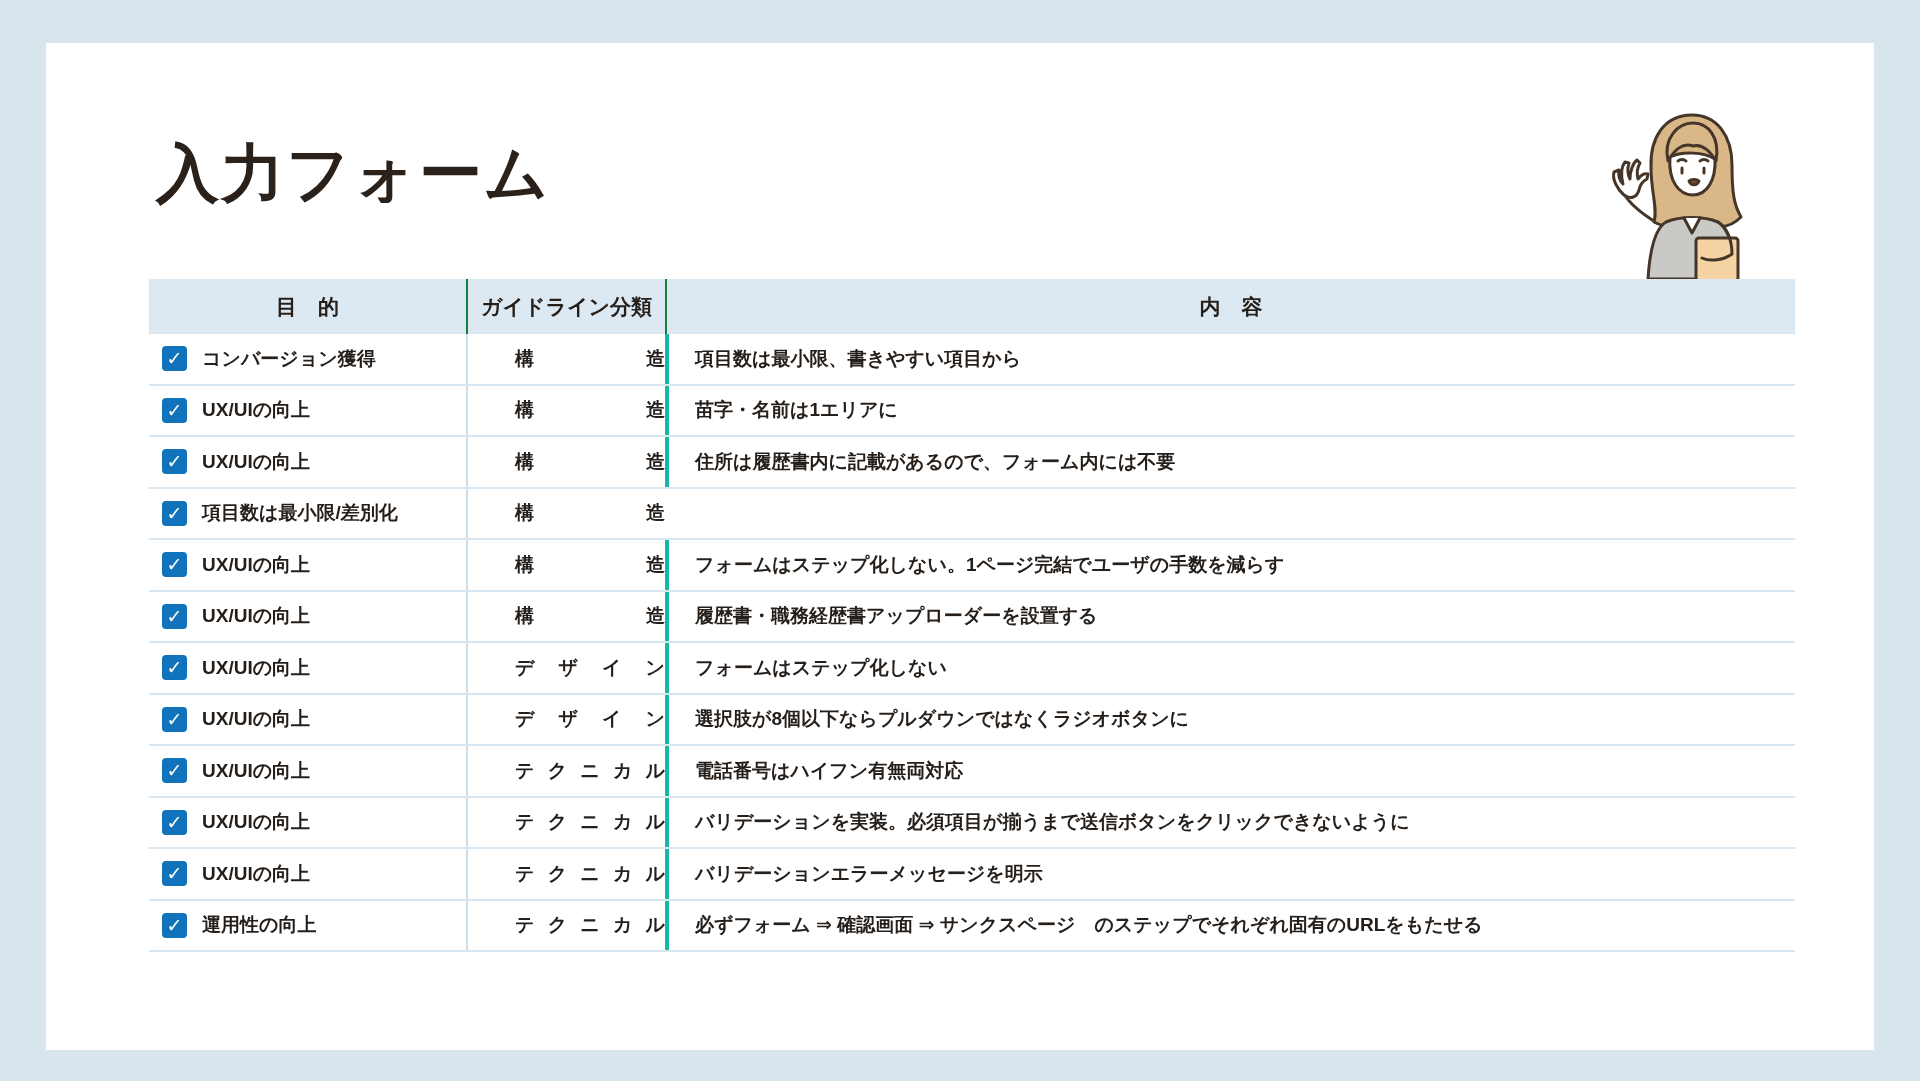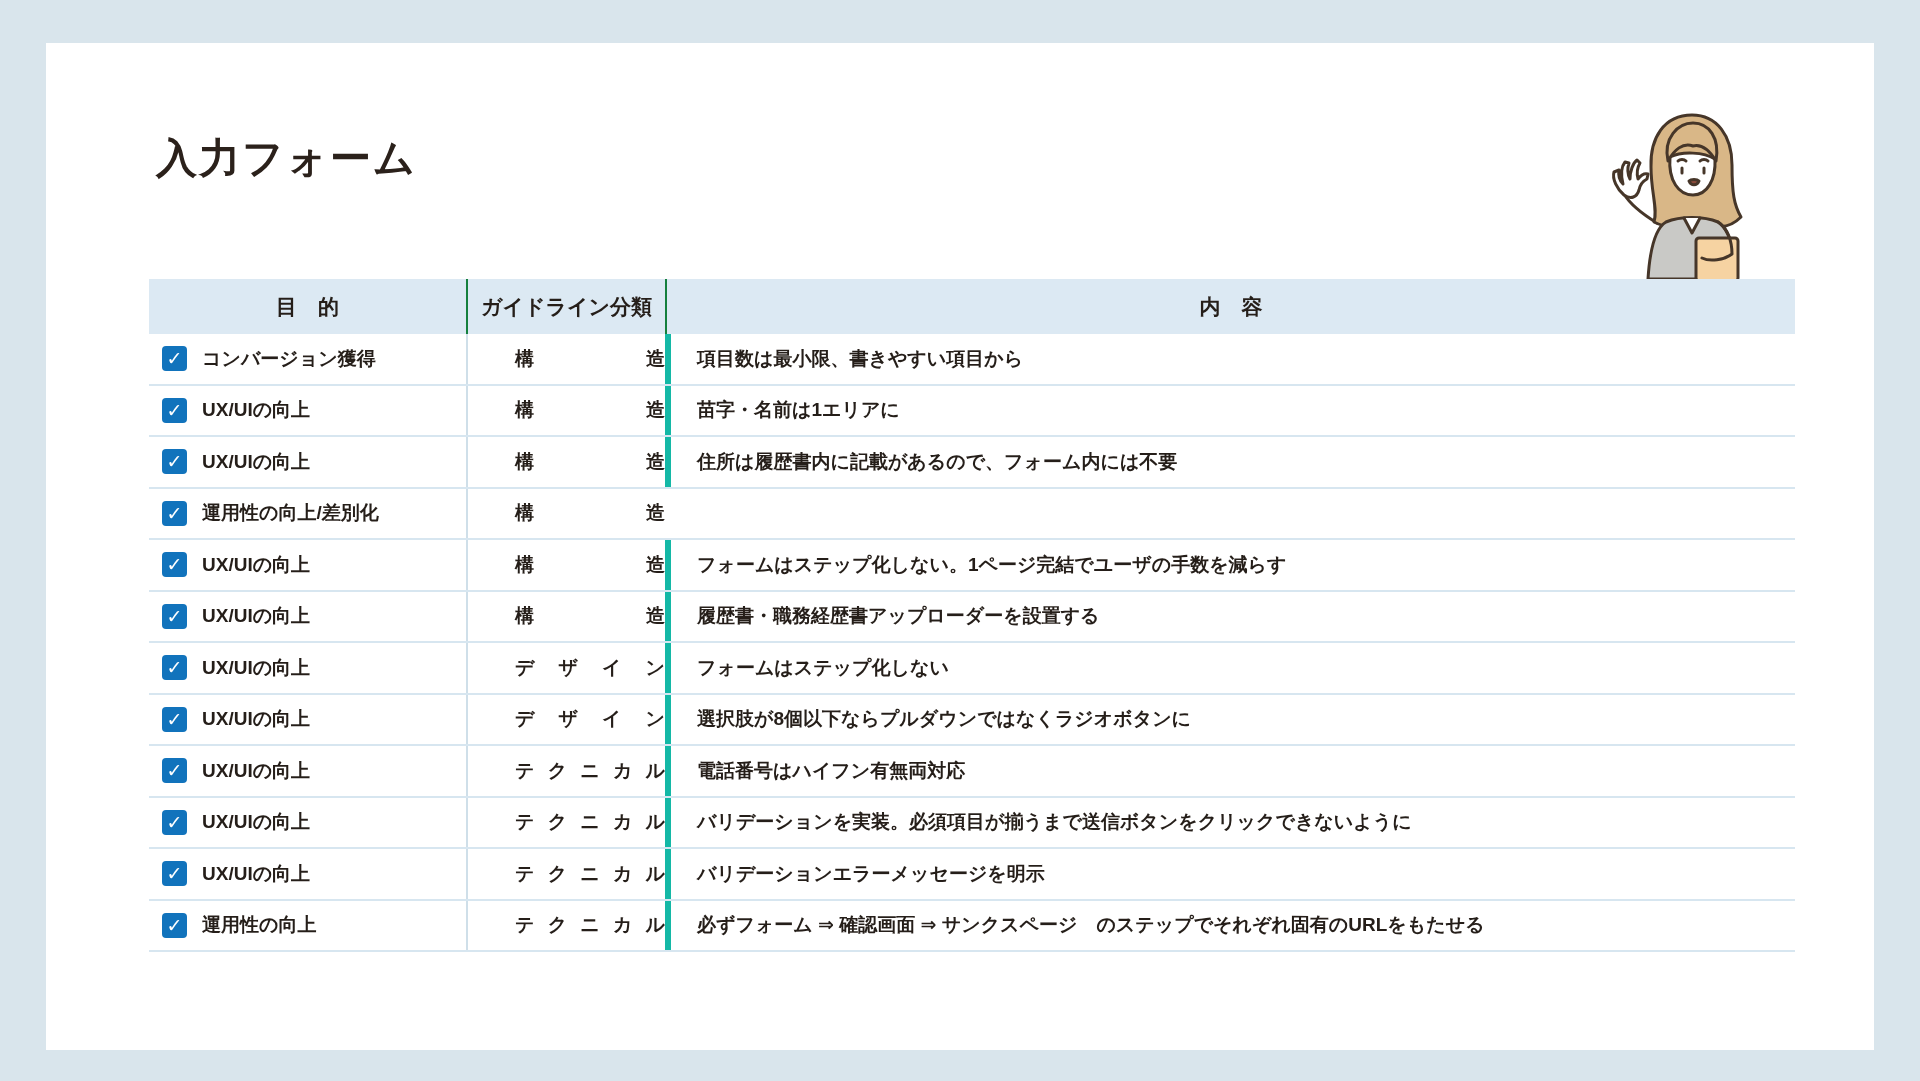--- a/index.html
+++ b/index.html
@@ -13,21 +13,21 @@
   }
   .card {
     position: absolute;
     left: 46px; top: 43px;
     width: 1828px; height: 1007px;
     background: #ffffff;
   }
   .page-title {
     position: absolute;
     left: 110px; top: 88px;
-    font-size: 41px;
+    font-size: 63px;
     font-weight: 900;
     letter-spacing: 2px;
     color: #2b211b;
   }
   .illustration {
     position: absolute;
     right: 92px; top: 64px;
     width: 180px; height: 180px;
   }
   .guide-table {
@@ -52,21 +52,21 @@
   .row {
     display: grid;
     grid-template-columns: 317px 199px 1fr;
     height: 51.5px;
     border-bottom: 2px solid #d7e6f0;
     background: #ffffff;
   }
   .cell { display: flex; align-items: center; font-size: 19px; font-weight: bold; }
   .cell-purpose { gap: 15px; padding-left: 13px; }
   .cell-category { justify-content: flex-end; border-left: 2px solid #cfdfe9; }
-  .cell-content { padding-left: 26px; border-left: 6px solid #14b8a6; align-items: center; }
+  .cell-content { padding-left: 26px; border-left: 4px solid #14b8a6; align-items: center; }
   .category-text {
     display: block;
     width: 150px;
     text-align: justify;
     text-align-last: justify;
   }
   .checkbox {
     flex: 0 0 auto;
     width: 25px; height: 25px;
     background: #1173bc;
@@ -167,21 +167,21 @@
           </div>
           <div class="cell cell-content">
             <span>住所は履歴書内に記載があるので、フォーム内には不要</span>
           </div>
         </div>
         <div class="row">
           <div class="cell cell-purpose">
             <span class="checkbox">
               <span class="check">✓</span>
             </span>
-            <span class="purpose-label">運用性の向上/差別化</span>
+            <span class="purpose-label">項目数は最小限/差別化</span>
           </div>
           <div class="cell cell-category">
             <span class="category-text">構造</span>
           </div>
         </div>
         <div class="row">
           <div class="cell cell-purpose">
             <span class="checkbox">
               <span class="check">✓</span>
             </span>

